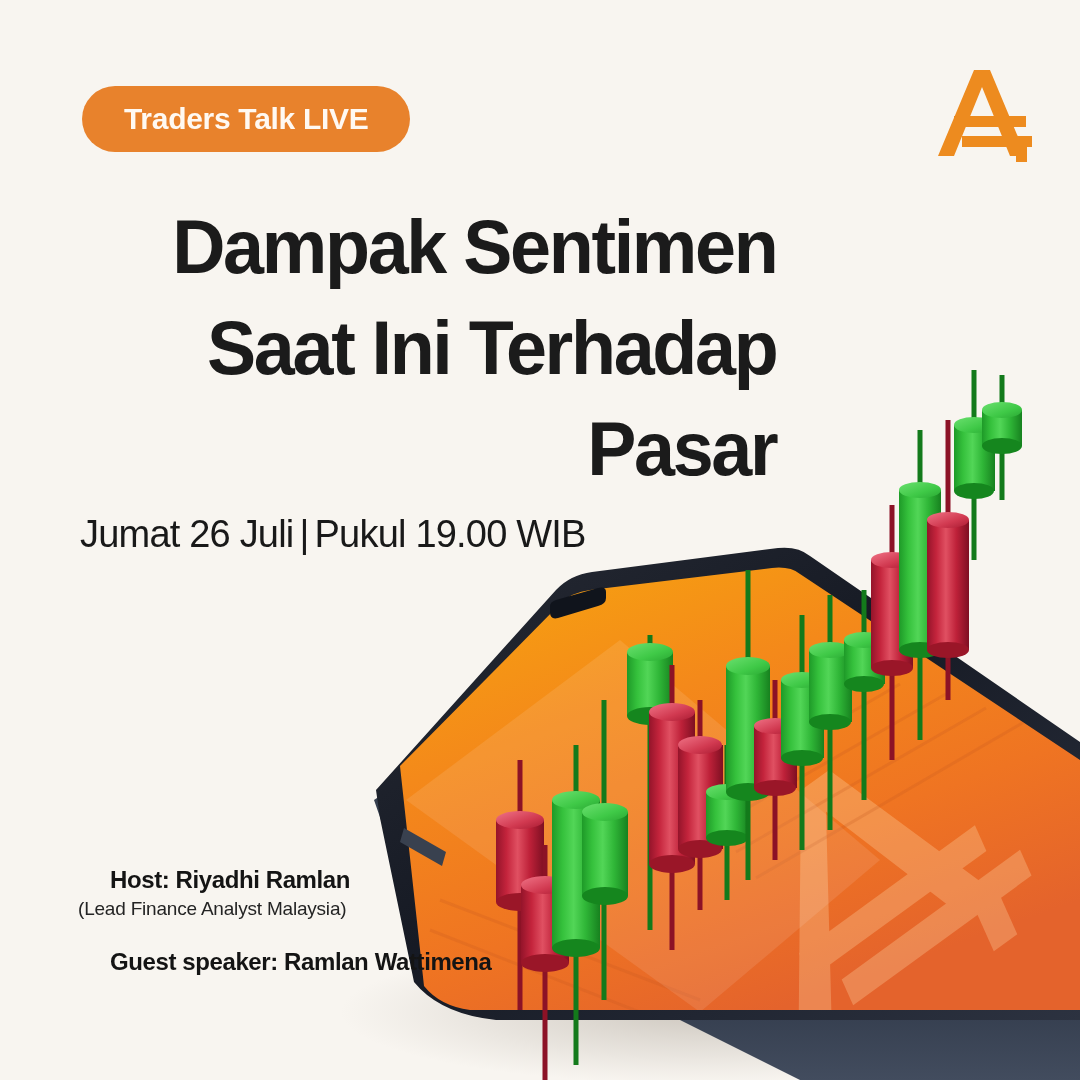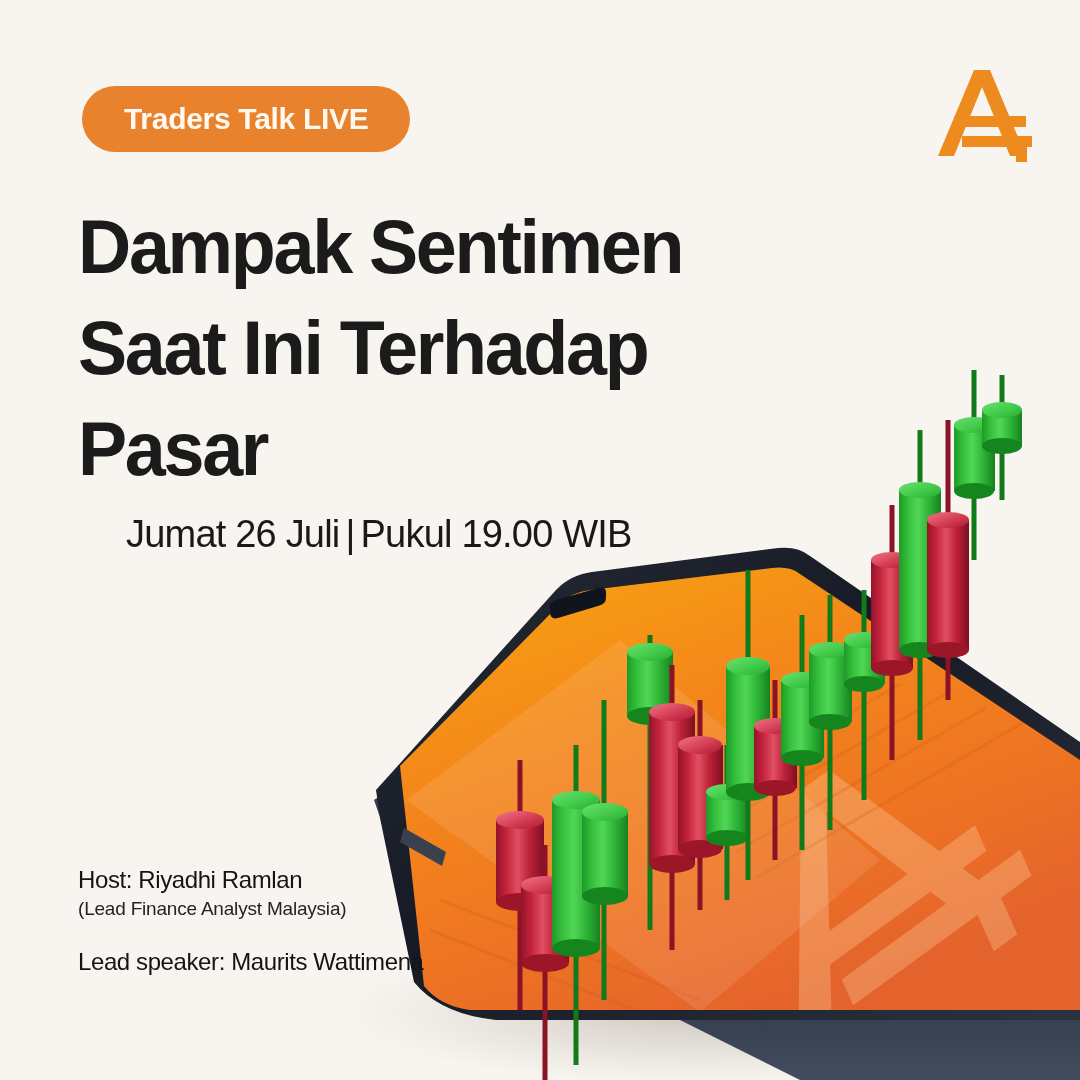--- a/index.html
+++ b/index.html
@@ -37,20 +37,21 @@
     font-size:30px;
     font-weight:bold;
     letter-spacing:-0.3px;
     white-space:nowrap;
   }
 
   
   .headline{
     position:absolute; left:78px; top:196px;
     width:720px;
+    text-align:right;
   }
   .headline-line{
     display:block;
     color:#1B1B1B;
     font-size:76px;
     font-weight:bold;
     line-height:101px;
     letter-spacing:-2.4px;
     white-space:nowrap;
     transform:scaleX(0.97);
@@ -58,30 +59,29 @@
   }
 
   
   .date-line{
     position:absolute; left:80px; top:513px;
     color:#191919;
     font-size:38px;
     font-weight:normal;
     letter-spacing:-0.8px;
     white-space:nowrap;
-    margin-left:46px;
   }
   .date-sep{ padding:0 6px; font-weight:300; }
 
   
   .credits{ position:absolute; left:78px; top:866px; z-index:40;}
   .credit-block{ margin-bottom:28px; }
   .credit-name{
-    color:#141414; font-size:24px; font-weight:normal;
-    letter-spacing:-0.4px; white-space:nowrap; margin-bottom:4px;
+    color:#141414; font-size:24px; font-weight:bold;
+    letter-spacing:-0.4px; white-space:nowrap; margin-bottom:4px;margin-left:32px;
   }
   .credit-role{
     color:#242424; font-size:19px; font-weight:normal;
     letter-spacing:-0.2px; white-space:nowrap;
   }
 
   
   .artwork{
     position:absolute; left:0; top:0;
     width:1080px; height:1080px;
@@ -333,17 +333,17 @@
   <div class="date-line">
     <span>Jumat 26 Juli</span><span class="date-sep">|</span><span>Pukul 19.00 WIB</span>
   </div>
 
   <div class="credits">
     <div class="credit-block">
       <div class="credit-name">Host: Riyadhi Ramlan</div>
       <div class="credit-role">(Lead Finance Analyst Malaysia)</div>
     </div>
     <div class="credit-block">
-      <div class="credit-name">Lead speaker: Maurits Wattimena</div>
+      <div class="credit-name">Guest speaker: Ramlan Wattimena</div>
     </div>
   </div>
 
 </div>
 
 </body></html>

